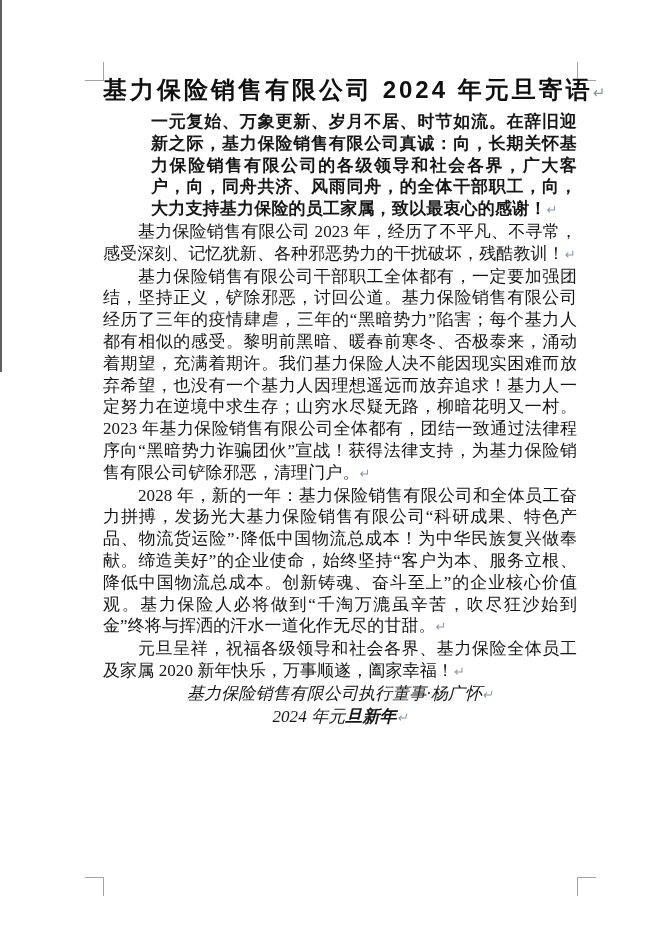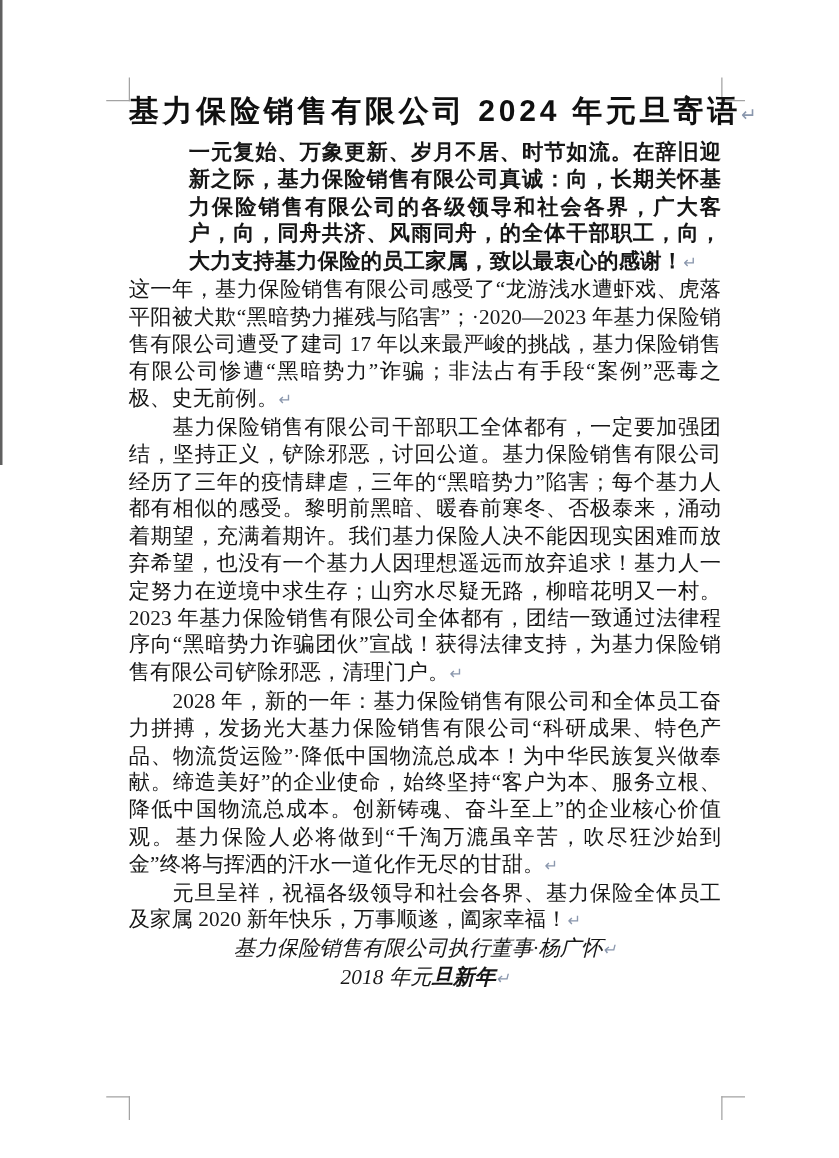--- a/index.html
+++ b/index.html
@@ -95,27 +95,27 @@
   <div class="crop tr"></div>
   <div class="crop bl"></div>
   <div class="crop br"></div>
 
   <div class="content">
 
     <h1 class="title"><span>基力保险销售有限公司 2024 年元旦寄语</span><span class="pmark">↵</span></h1>
 
     <p class="lead"><span>一元复始、万象更新、岁月不居、时节如流。在辞旧迎新之际，基力保险销售有限公司真诚：向，长期关怀基力保险销售有限公司的各级领导和社会各界，广大客户，向，同舟共济、风雨同舟，的全体干部职工，向，大力支持基力保险的员工家属，致以最衷心的感谢！</span><span class="pmark">↵</span></p>
 
+    <p class="body indent"><span>基力保险销售有限公司 2023 年，经历了不平凡、不寻常，感受深刻、记忆犹新、各种邪恶势力的干扰破坏，残酷教训！</span><span class="pmark">↵</span></p>
 
-    <p class="body"><span>这一年，基力保险销售有限公司感受了“龙游浅水遭虾戏、虎落平阳被犬欺“黑暗势力摧残与陷害”；·2020—2023 年基力保险销售有限公司遭受了建司 17 年以来最严峻的挑战，基力保险销售有限公司惨遭“黑暗势力”诈骗；非法占有手段“案例”恶毒之极、史无前例。</span><span class="pmark">↵</span></p>
 
     <p class="body indent"><span>基力保险销售有限公司干部职工全体都有，一定要加强团结，坚持正义，铲除邪恶，讨回公道。基力保险销售有限公司经历了三年的疫情肆虐，三年的“黑暗势力”陷害；每个基力人都有相似的感受。黎明前黑暗、暖春前寒冬、否极泰来，涌动着期望，充满着期许。我们基力保险人决不能因现实困难而放弃希望，也没有一个基力人因理想遥远而放弃追求！基力人一定努力在逆境中求生存；山穷水尽疑无路，柳暗花明又一村。2023 年基力保险销售有限公司全体都有，团结一致通过法律程序向“黑暗势力诈骗团伙”宣战！获得法律支持，为基力保险销售有限公司铲除邪恶，清理门户。</span><span class="pmark">↵</span></p>
 
     <p class="body indent"><span>2028 年，新的一年：基力保险销售有限公司和全体员工奋力拼搏，发扬光大基力保险销售有限公司“科研成果、特色产品、物流货运险”·降低中国物流总成本！为中华民族复兴做奉献。缔造美好”的企业使命，始终坚持“客户为本、服务立根、降低中国物流总成本。创新铸魂、奋斗至上”的企业核心价值观。基力保险人必将做到“千淘万漉虽辛苦，吹尽狂沙始到金”终将与挥洒的汗水一道化作无尽的甘甜。</span><span class="pmark">↵</span></p>
 
     <p class="body indent"><span>元旦呈祥，祝福各级领导和社会各界、基力保险全体员工及家属 2020 新年快乐，万事顺遂，阖家幸福！</span><span class="pmark">↵</span></p>
 
     <p class="body center"><span>基力保险销售有限公司执行董事·杨广怀</span><span class="pmark">↵</span></p>
 
-    <p class="body center"><span>2018 年元</span><b class="date-bold">旦新年</b><span class="pmark">↵</span></p>
+    <p class="body center"><span>2024 年元</span><b class="date-bold">旦新年</b><span class="pmark">↵</span></p>
 
   </div>
 </div>
 
 </body></html>

